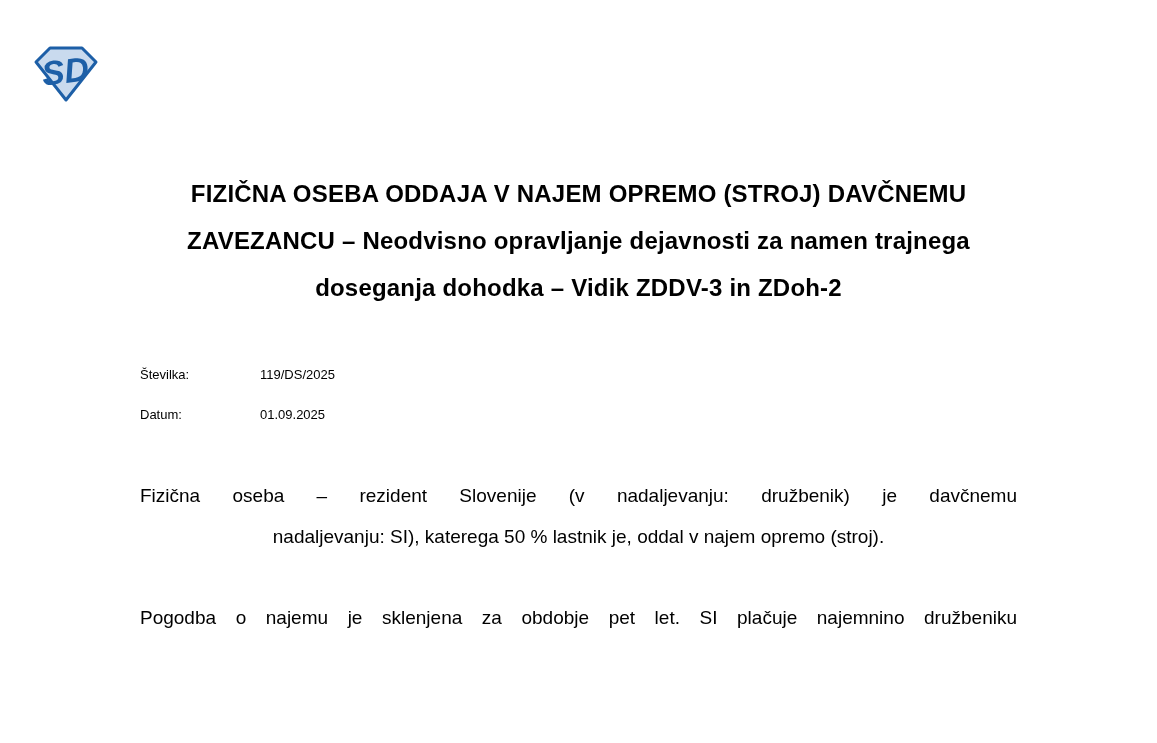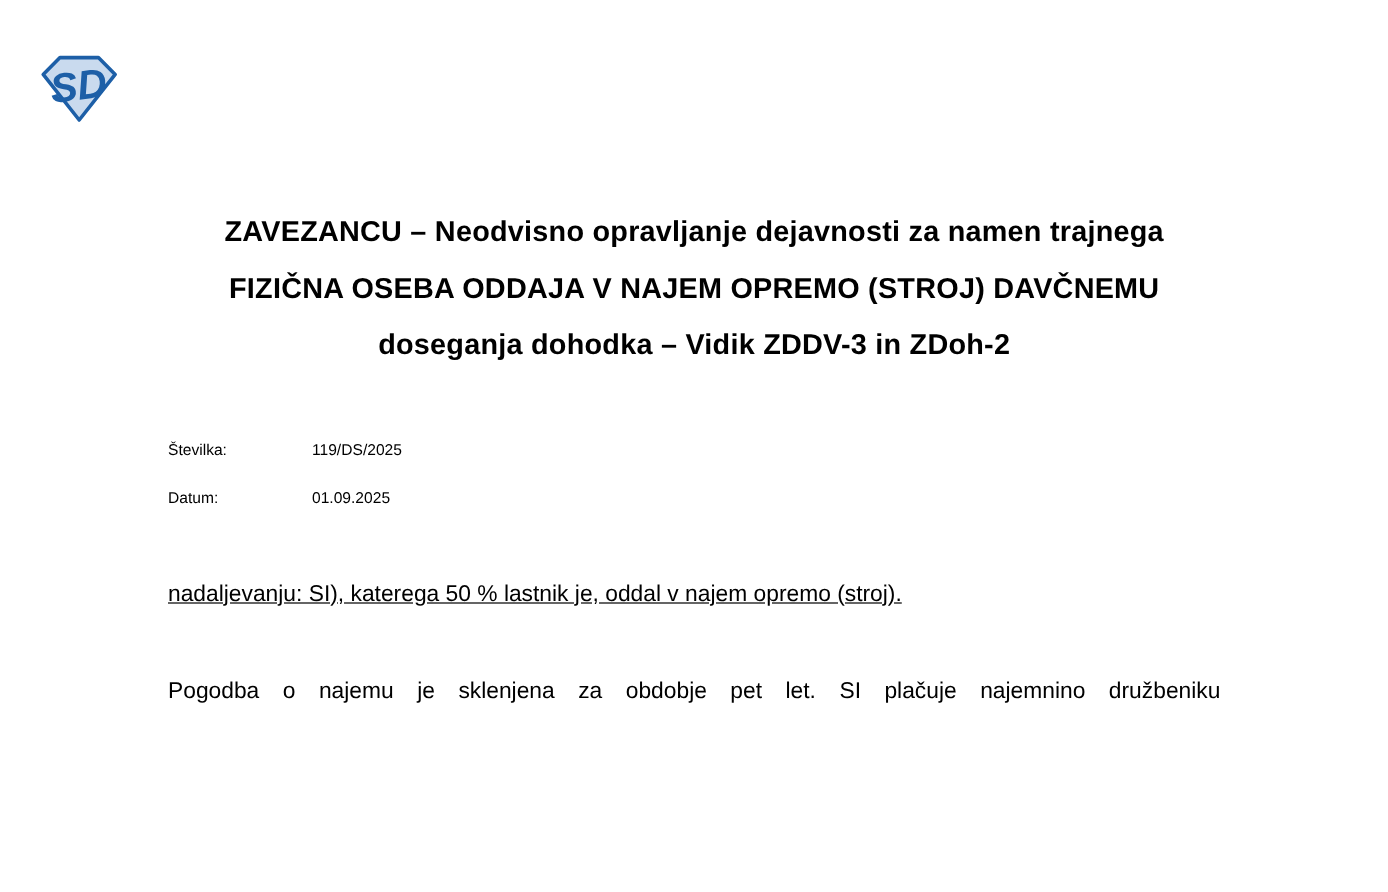--- a/index.html
+++ b/index.html
@@ -51,55 +51,55 @@
   .para {
     margin-top: 40px;
     font-size: 19px;
     line-height: 41px;
   }
   .line-justify {
     text-align: justify;
     text-align-last: justify;
   }
   .line-left {
-    text-align: left;
-    text-decoration: underline;
+    text-align: center;
   }
 </style>
 </head>
 <body>
 
 <div class="page">
 
   <div class="logo">
     <svg viewBox="0 0 66 60" width="66" height="60">
       <polygon points="3,18 17,4 49,4 63,18 33,56" fill="#c9daee" stroke="#1d5fa7" stroke-width="3" stroke-linejoin="round"></polygon>
       <text x="9" y="39" font-family="Liberation Sans, sans-serif" font-size="34" font-weight="bold" font-style="italic" fill="#1d5fa7" transform="rotate(-7 33 30)">SD</text>
     </svg>
   </div>
 
   <div class="content">
 
     <div class="title-block">
+      <div>FIZIČNA OSEBA ODDAJA V NAJEM OPREMO (STROJ) DAVČNEMU</div>
       <div>ZAVEZANCU – Neodvisno opravljanje dejavnosti za namen trajnega</div>
-      <div>FIZIČNA OSEBA ODDAJA V NAJEM OPREMO (STROJ) DAVČNEMU</div>
       <div>doseganja dohodka – Vidik ZDDV-3 in ZDoh-2</div>
     </div>
 
     <div class="meta-block">
       <div class="meta-row">
         <span class="meta-label">Številka:</span><span class="meta-value">119/DS/2025</span>
       </div>
       <div class="meta-row">
         <span class="meta-label">Datum:</span><span class="meta-value">01.09.2025</span>
       </div>
     </div>
 
 
     <div class="para">
+      <div class="line-justify">Fizična oseba – rezident Slovenije (v nadaljevanju: družbenik) je davčnemu</div>
       <div class="line-left">nadaljevanju: SI), katerega 50 % lastnik je, oddal v najem opremo (stroj).</div>
     </div>
 
     <div class="para">
       <div class="line-justify">Pogodba o najemu je sklenjena za obdobje pet let. SI plačuje najemnino družbeniku</div>
     </div>
 
   </div>
 </div>
 

